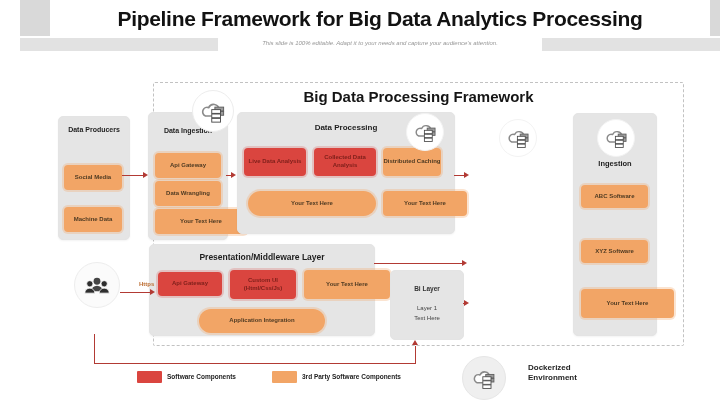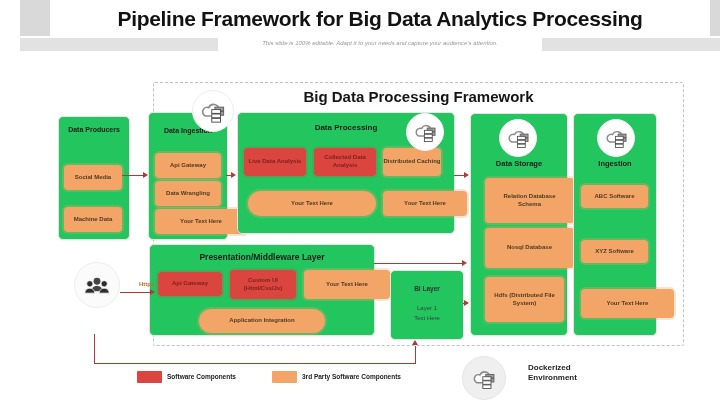--- a/index.html
+++ b/index.html
@@ -12,21 +12,21 @@
   #title{left:0;top:7px;width:720px;text-align:center;font-size:21px;font-weight:bold;color:#121212;letter-spacing:-0.3px;}
   #band{left:0;top:38px;width:720px;height:13px;background:#e2e2e2;}
   #band-box{left:198px;top:36px;width:324px;height:17px;background:#fff;border-radius:3px;}
   #subtitle{left:200px;top:40px;width:320px;text-align:center;font-size:6px;font-style:italic;color:#979797;}
 
   
   #framework{left:133px;top:82px;width:529px;height:262px;border:1.5px dashed #c2c2c2;border-radius:2px;}
   #framework-label{width:100%;text-align:center;margin-top:5px;font-size:15px;font-weight:bold;color:#151515;}
 
   
-  .card{position:absolute;background:#22c55e;border:1px solid #e4e4e4;border-radius:5px;box-shadow:0 1px 2px rgba(0,0,0,.05);}
+  .card{position:absolute;background:#e5e5e5;border:1px solid #e4e4e4;border-radius:5px;box-shadow:0 1px 2px rgba(0,0,0,.05);}
   .ctitle{position:absolute;width:100%;text-align:center;font-weight:bold;color:#1e1e1e;line-height:1.25;}
 
   #c-producers{left:58px;top:116px;width:70px;height:122px;}
   #c-ingestion{left:148px;top:112px;width:78px;height:126px;}
   #c-processing{left:237px;top:112px;width:216px;height:120px;}
   #c-presentation{left:149px;top:244px;width:224px;height:90px;}
   #c-bilayer{left:390px;top:270px;width:72px;height:68px;box-shadow:none;}
   #c-storage{left:470px;top:113px;width:96px;height:221px;}
   #c-monitoring{left:573px;top:113px;width:82px;height:221px;}
 
@@ -142,26 +142,20 @@
     <div class="obox narrow" style="left:154px;top:25px;width:60px;height:29px;">Your Text Here</div>
     <div class="obox pill" style="left:49px;top:64px;width:126px;height:24px;">Application Integration</div>
   </div>
 
   <div class="card" id="c-bilayer">
     <div class="bl-title">Bi Layer</div>
     <div class="bl-line" style="top:34px;">Layer 1</div>
     <div class="bl-line" style="top:44px;">Text Here</div>
   </div>
 
-  <div class="card" id="c-storage">
-    <div class="ctitle" style="top:45px;font-size:7.5px;">Data Storage</div>
-    <div class="obox" style="left:14px;top:64px;width:67px;height:45px;padding:0 11px;">Relation Database Schema</div>
-    <div class="obox" style="left:14px;top:114px;width:67px;height:40px;padding:0 11px;">Nosql Database</div>
-    <div class="obox" style="left:14px;top:163px;width:67px;height:45px;padding:0 6px;">Hdfs (Distributed File System)</div>
-  </div>
   <div class="icircle" style="left:499px;top:119px;width:36px;height:36px;border-color:#f3f3f3;">
     <svg width="27" height="24" viewBox="0 0 48 42">
         <use href="#ic-cloud"></use>
       </svg>
   </div>
 
   <div class="card" id="c-monitoring">
     <div class="ctitle" style="top:45px;font-size:7.5px;">Ingestion</div>
     <div class="obox" style="left:7px;top:71px;width:67px;height:23px;">ABC Software</div>
     <div class="obox" style="left:7px;top:126px;width:67px;height:23px;">XYZ Software</div>

